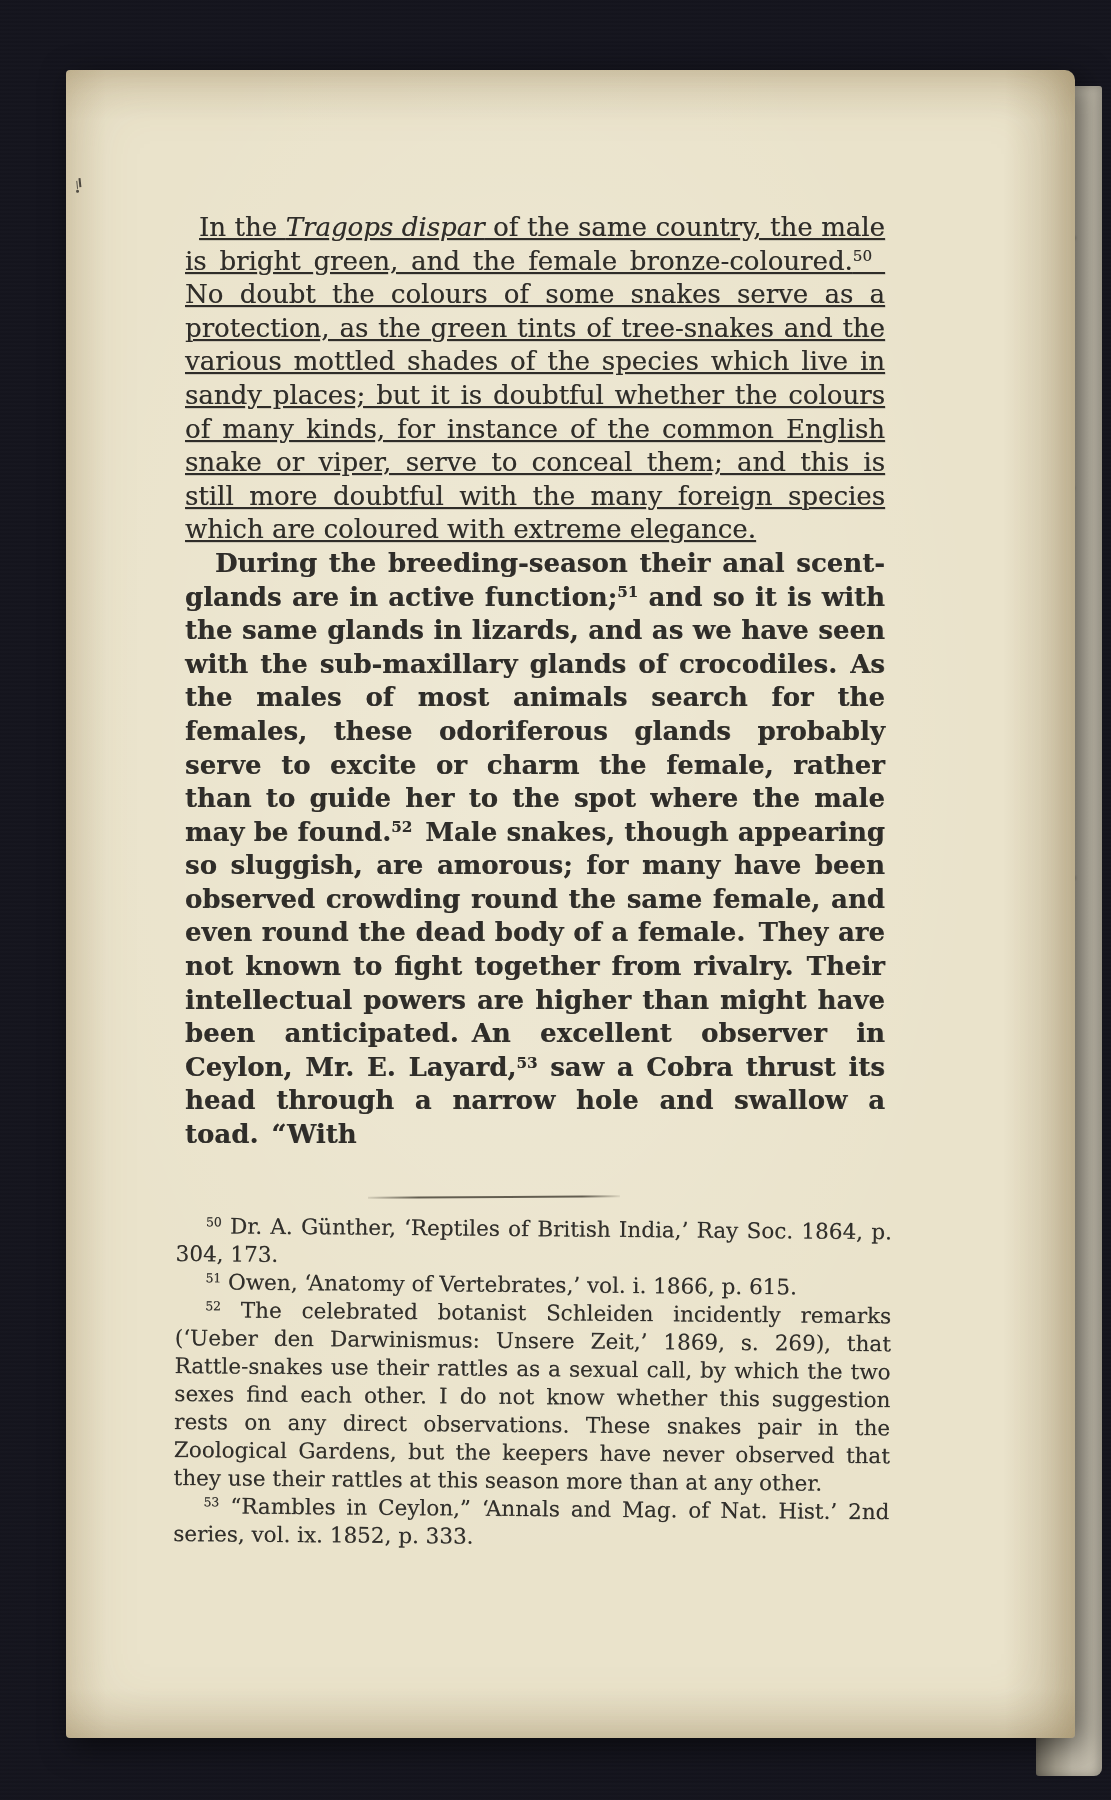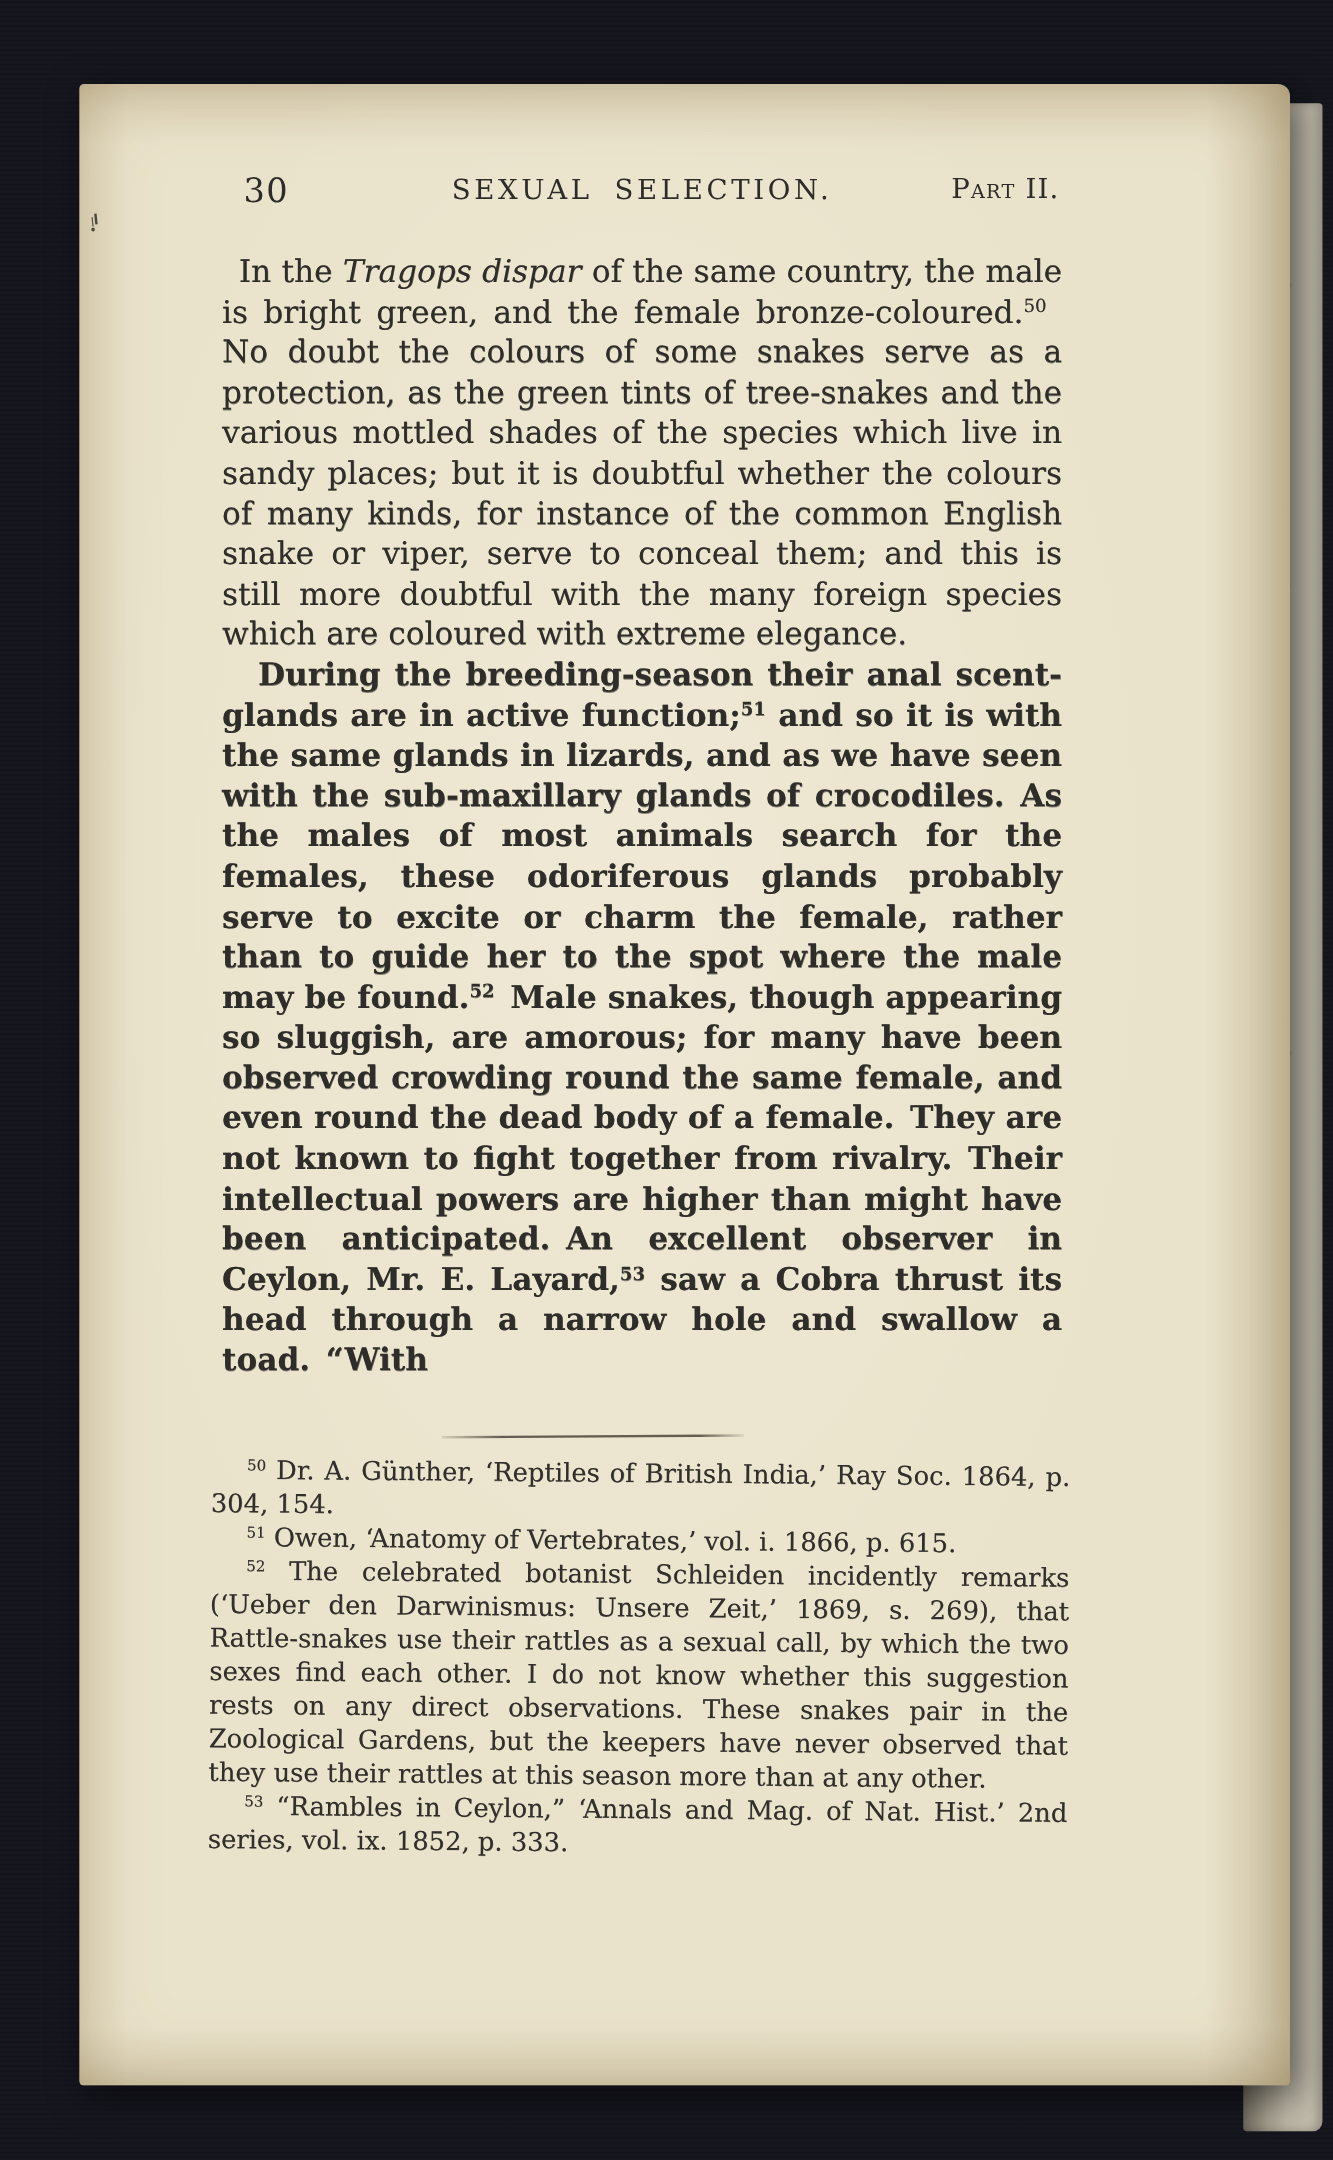--- a/index.html
+++ b/index.html
@@ -49,21 +49,21 @@
   .margin-mark::after{content:"";position:absolute;left:3px;top:12px;width:2.5px;height:3px;background:#514d44;border-radius:50%;}
 
   
   .body-text{
     position:absolute;left:119px;top:141px;width:700px;
     font-size:26px;line-height:33.6px;text-align:justify;
     color:#2f2d29;
     text-shadow:0.3px 0.3px 0.35px rgba(46,44,41,0.55);
   }
   .body-text p{margin:0;}
-  .para-1{text-indent:14px;}
+  .para-1{text-indent:14px;text-decoration:underline;}
   .para-2{text-indent:30px;font-weight:bold;}
   sup.fnref{font-size:0.58em;line-height:0;vertical-align:baseline;position:relative;top:-0.55em;}
 
   
   .fn-divider{
     position:absolute;left:302px;top:1126px;width:252px;height:2px;
     background:linear-gradient(to right, rgba(90,85,70,0.15), rgba(75,70,58,0.85) 20%, rgba(75,70,58,0.85) 85%, rgba(90,85,70,0.1));
     transform:rotate(-0.35deg);
   }
 
@@ -102,35 +102,30 @@
     <div class="smudge" style="top: 1230px; left: 14px; width: 21px; height: 4px;"></div>
     <div class="smudge" style="top: 1310px; left: 12px; width: 17px; height: 4px;"></div>
     <div class="smudge" style="top: 1390px; left: 15px; width: 22px; height: 4px;"></div>
     <div class="smudge" style="top: 1470px; left: 11px; width: 16px; height: 4px;"></div>
     <div class="smudge" style="top: 1545px; left: 14px; width: 20px; height: 4px;"></div>
     <div class="smudge" style="top: 1615px; left: 12px; width: 17px; height: 4px;"></div>
   </div>
 
 <div class="page">
 
-  <div class="header">
-    <span class="page-number">30</span>
-    <span class="running-title">SEXUAL SELECTION.</span>
-    <span class="part-label">Part II.</span>
-  </div>
 
   <div class="margin-mark"></div>
 
   <div class="body-text">
     <p class="para-1"><span>In the </span><i>Tragops dispar</i><span> of the same country, the male is bright green, and the female bronze-coloured.</span><sup class="fnref">50</sup><span> No doubt the colours of some snakes serve as a protection, as the green tints of tree-snakes and the various mottled shades of the species which live in sandy places; but it is doubtful whether the colours of many kinds, for instance of the common English snake or viper, serve to conceal them; and this is still more doubtful with the many foreign species which are coloured with extreme elegance.</span></p>
     <p class="para-2"><span>During the breeding-season their anal scent-glands are in active function;</span><sup class="fnref">51</sup><span> and so it is with the same glands in lizards, and as we have seen with the sub-maxillary glands of crocodiles. As the males of most animals search for the females, these odoriferous glands probably serve to excite or charm the female, rather than to guide her to the spot where the male may be found.</span><sup class="fnref">52</sup><span> Male snakes, though appearing so sluggish, are amorous; for many have been observed crowding round the same female, and even round the dead body of a female. They are not known to fight together from rivalry. Their intellectual powers are higher than might have been anticipated. An excellent observer in Ceylon, Mr. E. Layard,</span><sup class="fnref">53</sup><span> saw a Cobra thrust its head through a narrow hole and swallow a toad. “With</span></p>
   </div>
 
   <div class="fn-divider"></div>
 
   <div class="footnotes">
-    <p><sup class="fnref">50</sup><span> Dr. A. Günther, ‘Reptiles of British India,’ Ray Soc. 1864, p. 304, 154.</span></p>
+    <p><sup class="fnref">50</sup><span> Dr. A. Günther, ‘Reptiles of British India,’ Ray Soc. 1864, p. 304, 173.</span></p>
     <p><sup class="fnref">51</sup><span> Owen, ‘Anatomy of Vertebrates,’ vol. i. 1866, p. 615.</span></p>
     <p><sup class="fnref">52</sup><span> The celebrated botanist Schleiden incidently remarks (‘Ueber den Darwinismus: Unsere Zeit,’ 1869, s. 269), that Rattle-snakes use their rattles as a sexual call, by which the two sexes find each other. I do not know whether this suggestion rests on any direct observations. These snakes pair in the Zoological Gardens, but the keepers have never observed that they use their rattles at this season more than at any other.</span></p>
     <p><sup class="fnref">53</sup><span> “Rambles in Ceylon,” ‘Annals and Mag. of Nat. Hist.’ 2nd series, vol. ix. 1852, p. 333.</span></p>
   </div>
 
 </div>
 
 </body></html>

